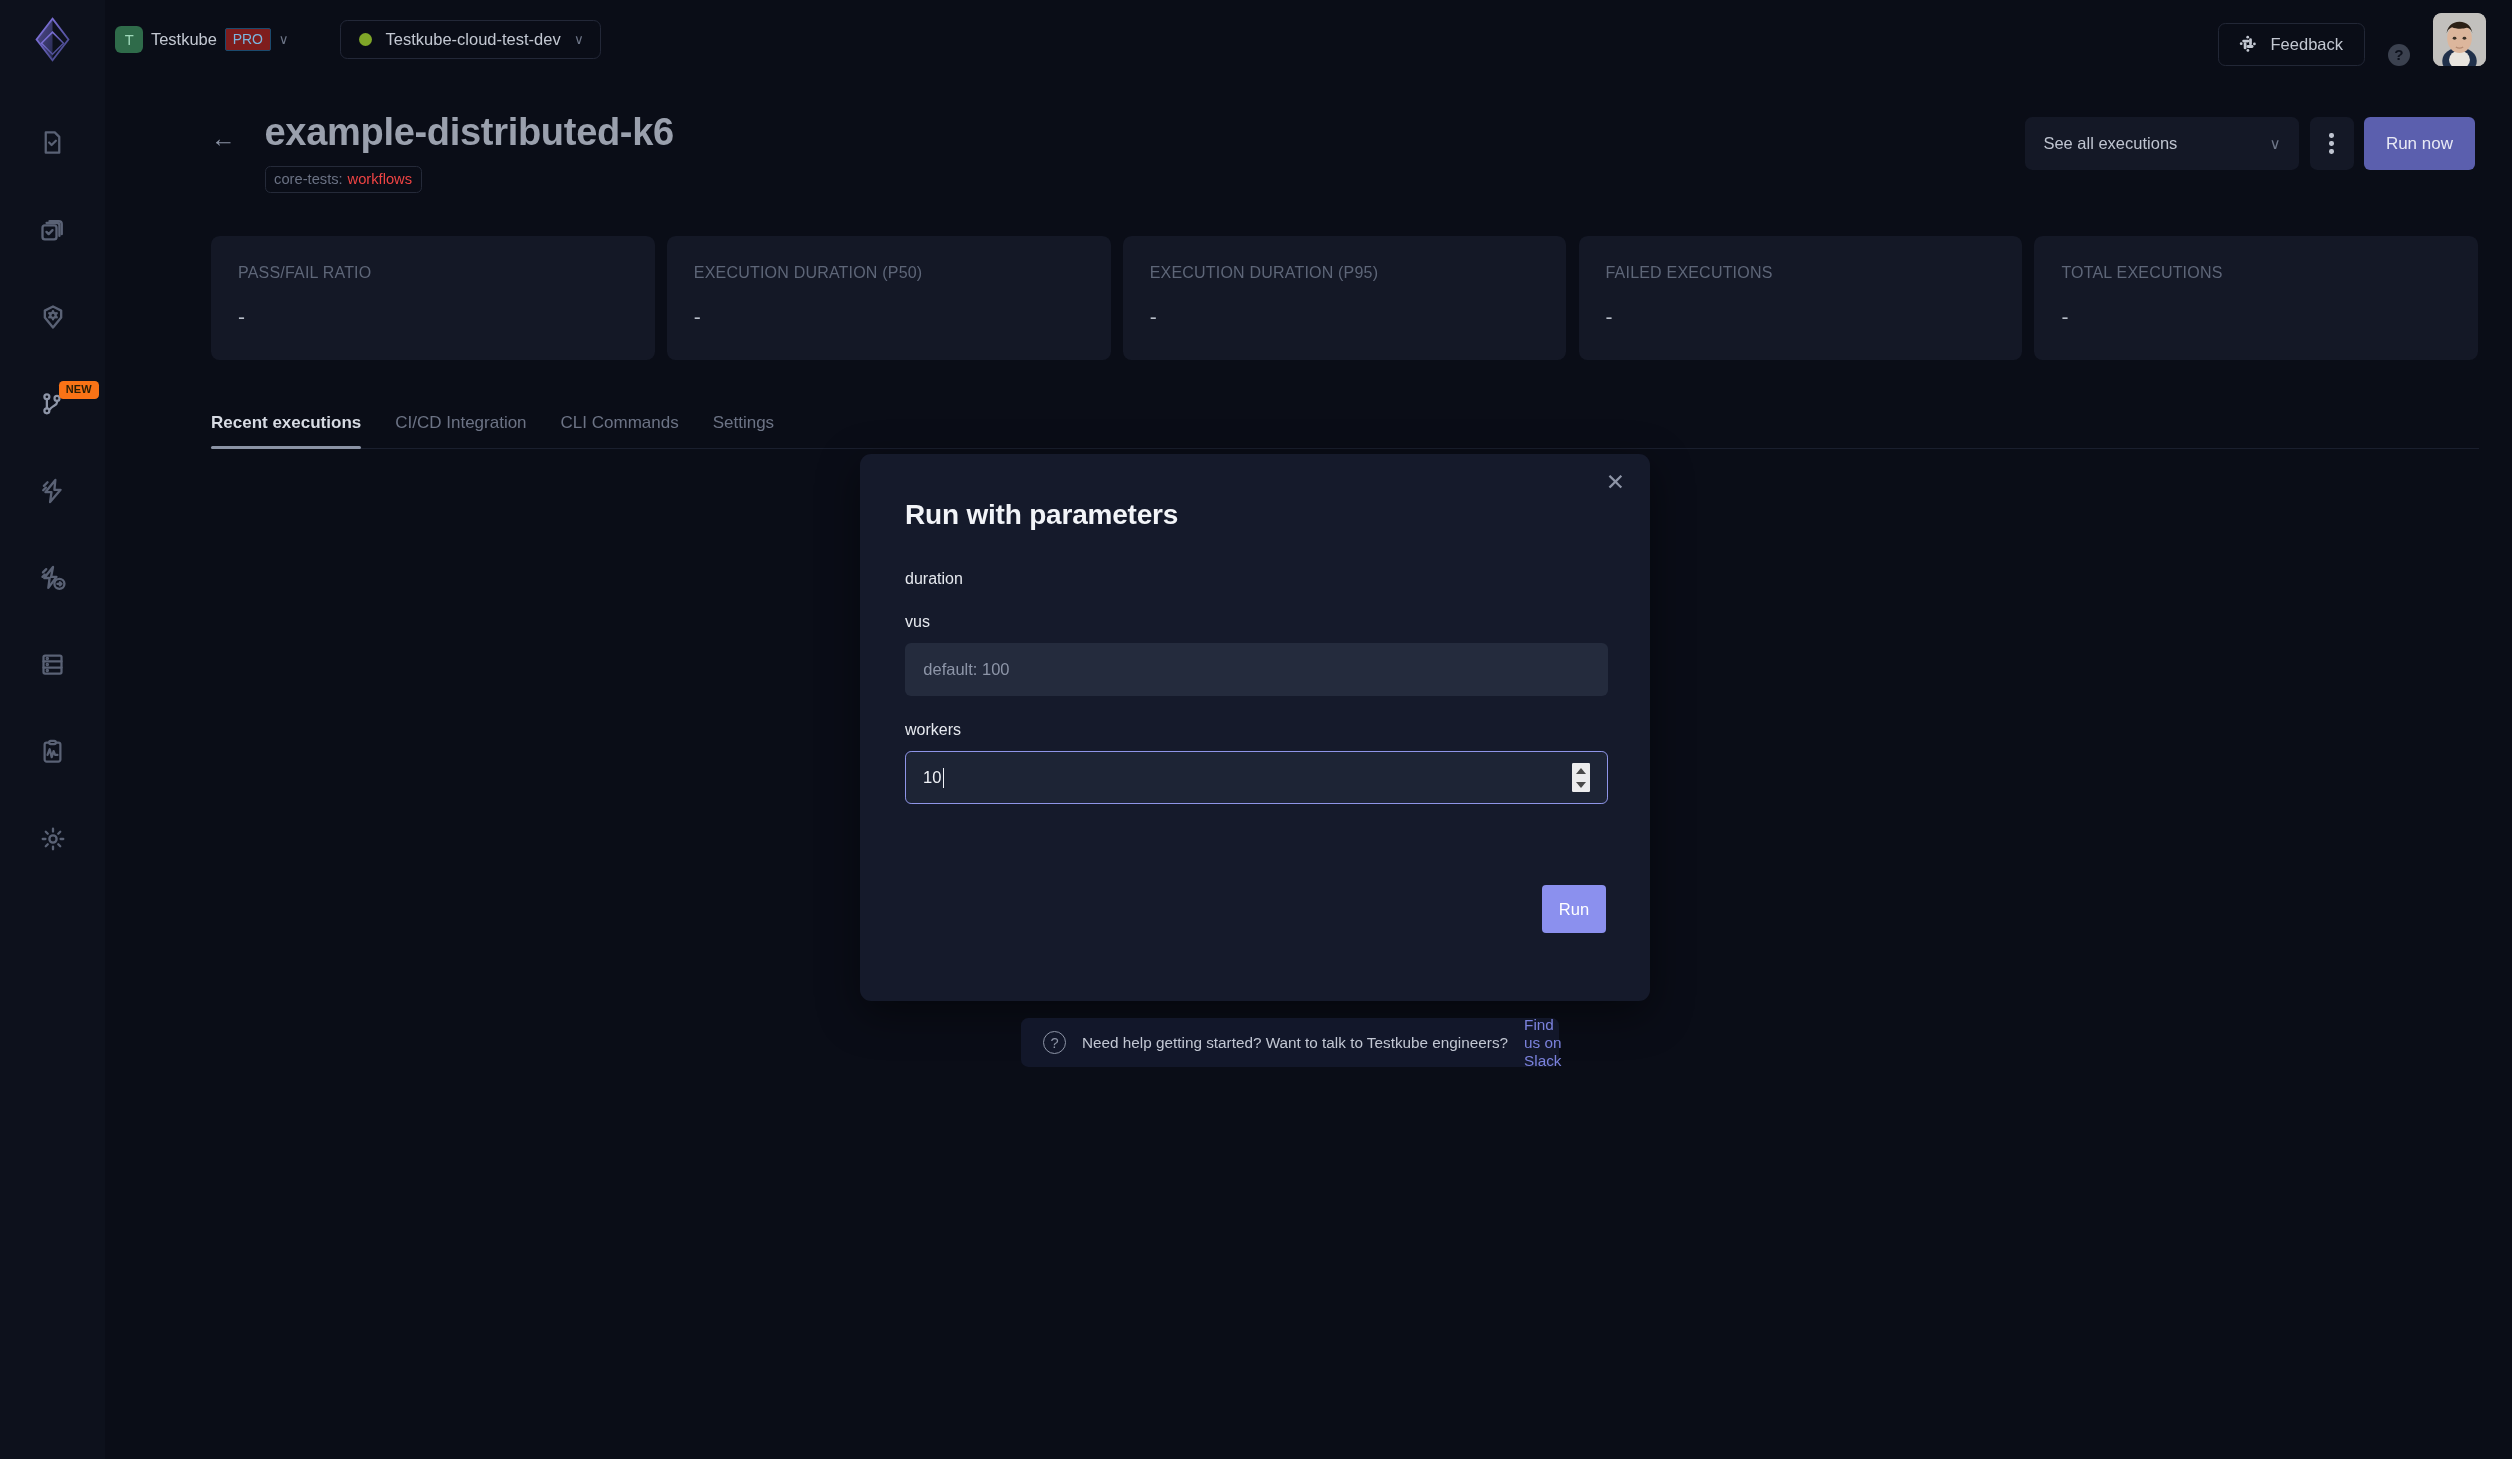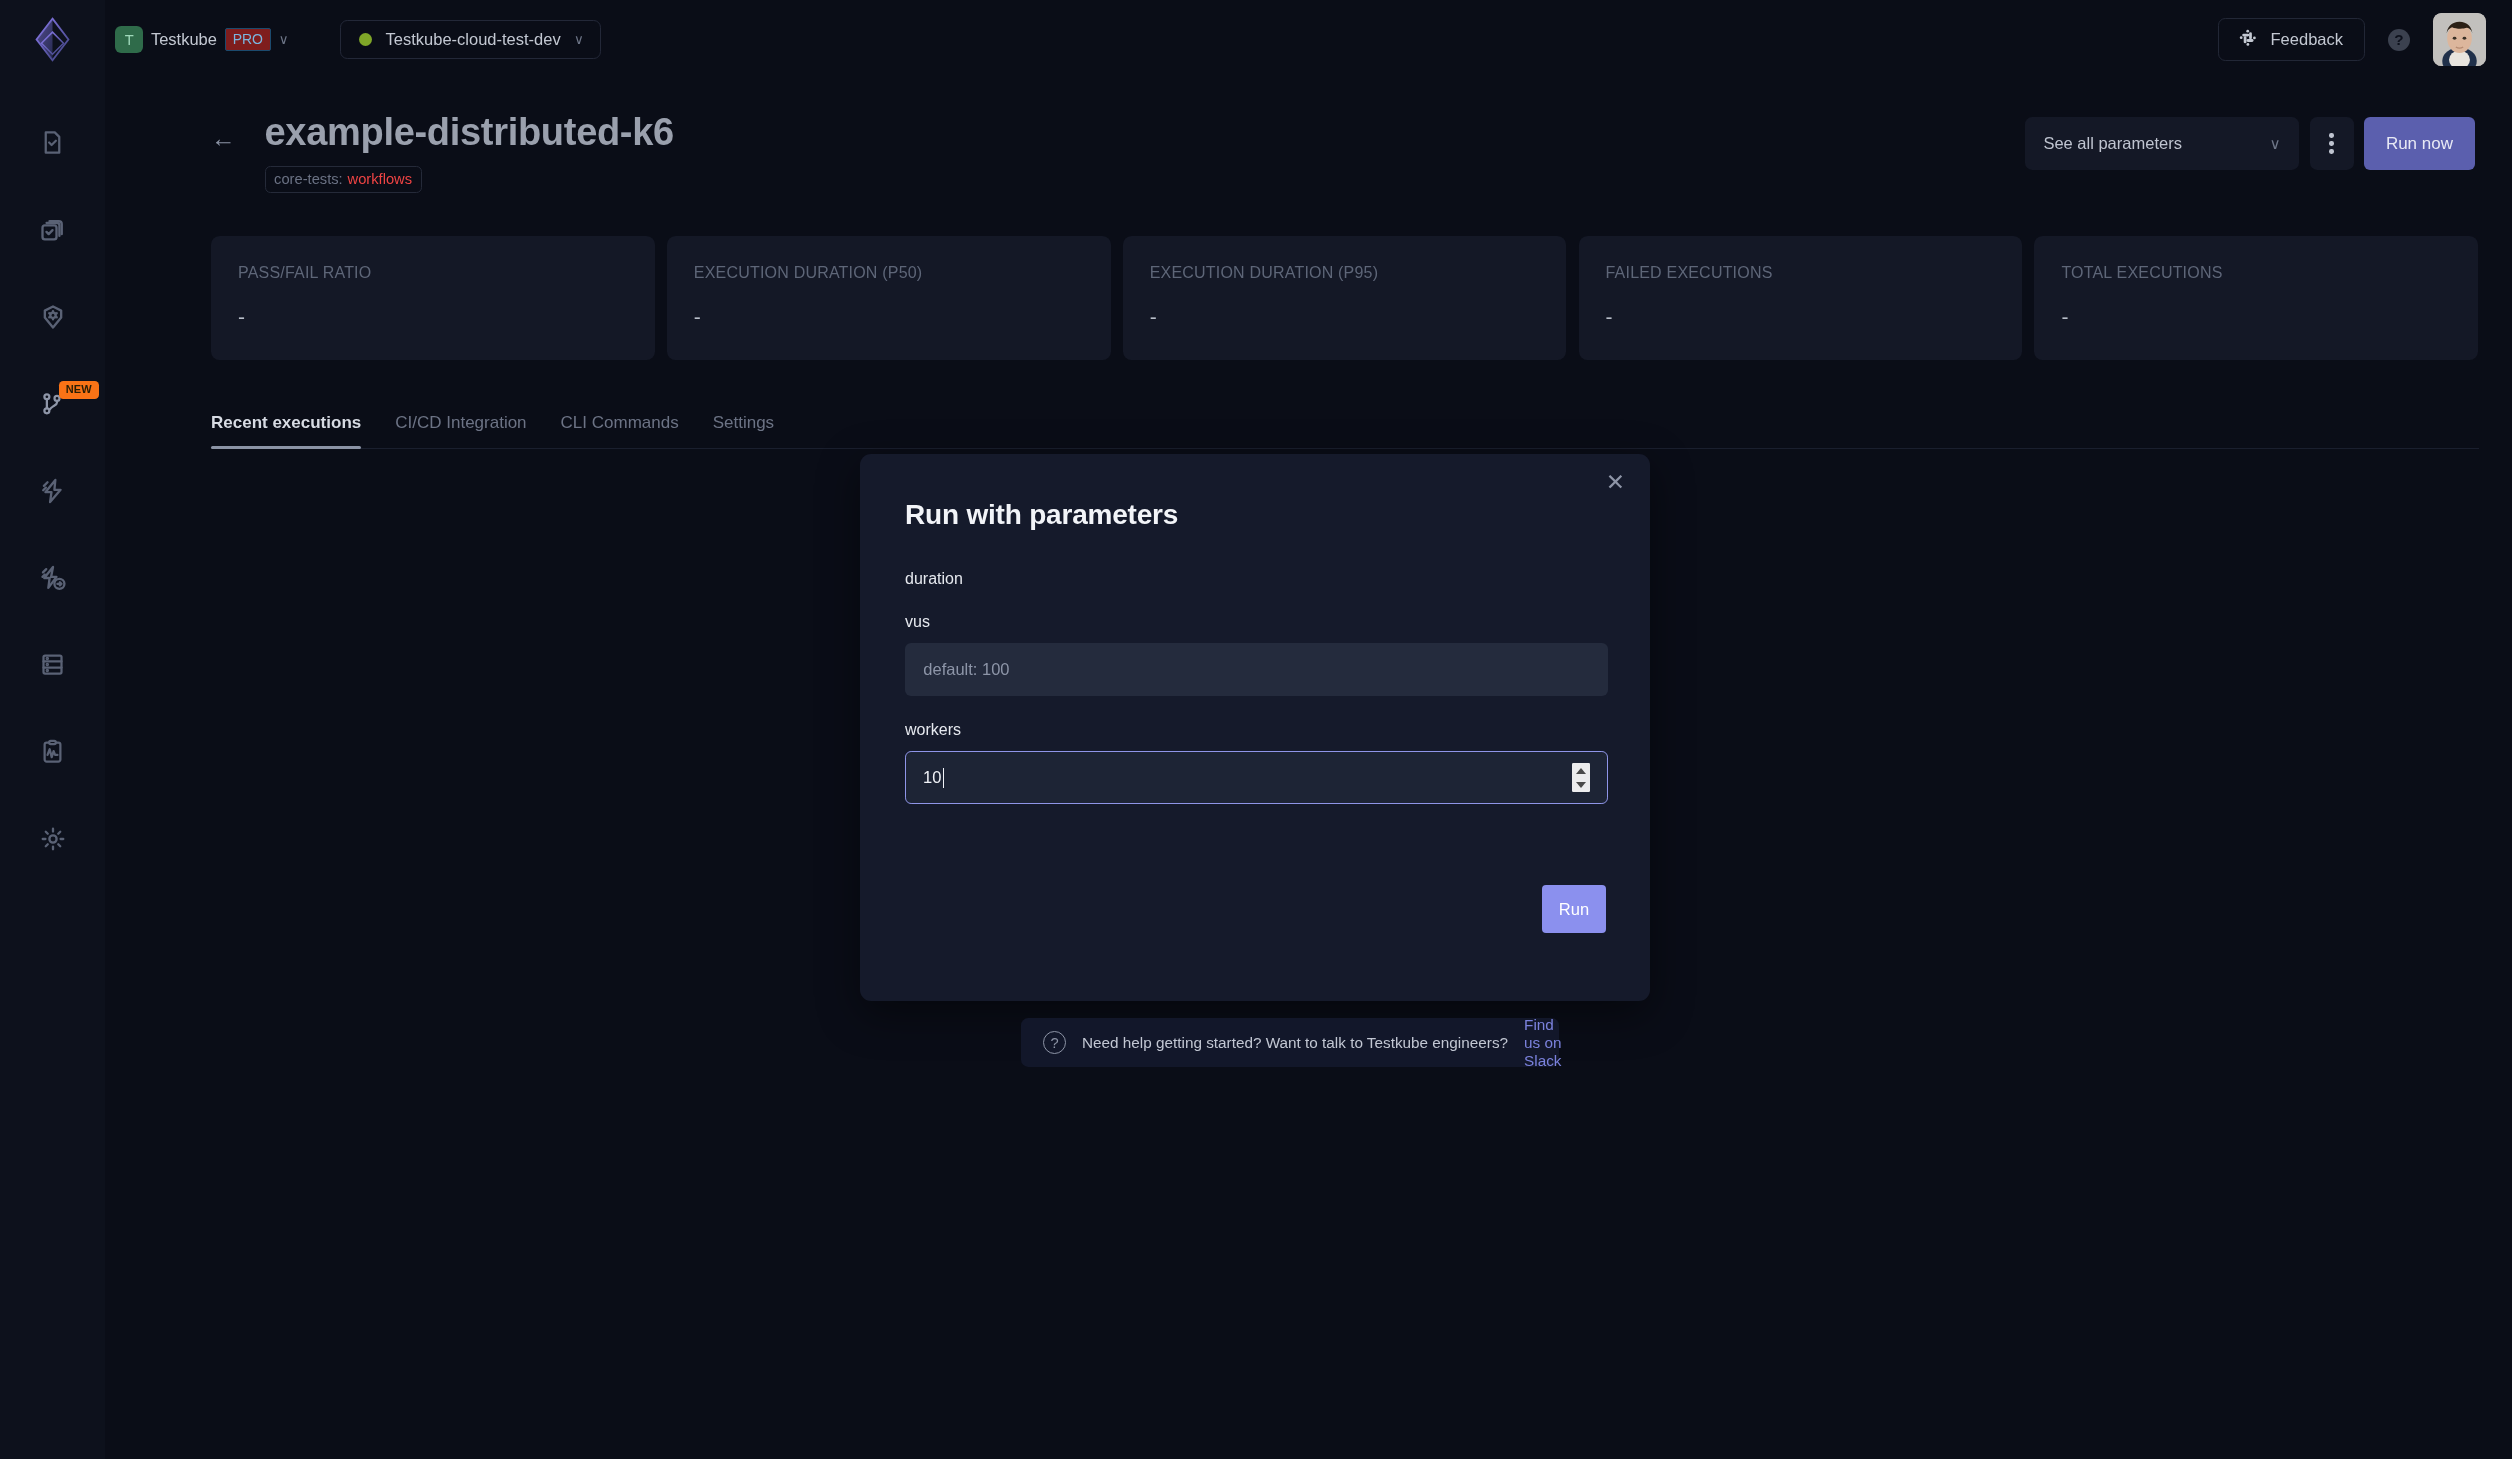--- a/index.html
+++ b/index.html
@@ -70,21 +70,21 @@
     margin-left: 52px;
     display: flex; align-items: center; gap: 13.4px;
     border: 0.6px solid #232838; border-radius: 7.3px;
     padding: 8.6px 16px 9.2px 17.7px;
     cursor: pointer;
   }
   .dot { width: 13px; height: 13px; border-radius: 50%; background: #7fa628; flex:none;}
   #project-select .pname { color: #c3c8d2; font-size: 16.5px; white-space:nowrap; }
   #topbar-right {
     margin-left: auto; margin-right: 26px;
-    display: flex; align-items: center; gap: 23px;
+    display: flex; align-items: flex-end; gap: 23px;
   }
   #feedback-btn {
     display:flex; align-items:center; gap: 13.4px;
     border: 0.6px solid #222736; border-radius: 7.3px;
     padding: 9.2px 21px 9.8px 18.3px; cursor: pointer;
   }
   #feedback-btn .lbl { color: #c3c8d2; font-size: 16.5px; }
   #help-circle {
     width: 22px; height: 22px; border-radius: 50%;
     background: #3b414f; color: #0d111c;
@@ -452,21 +452,21 @@
     <div id="title-block">
       <div id="page-title">example-distributed-k6</div>
       <div id="label-chip">
         <span class="k">core-tests:</span>
         <span class="v">workflows</span>
       </div>
     </div>
 
     <div id="head-actions">
       <div id="exec-select">
-        <span class="lbl">See all parameters</span>
+        <span class="lbl">See all executions</span>
         <span class="chev">∨</span>
       </div>
       <div id="kebab-btn">
         <i></i>
         <i></i>
         <i></i>
       </div>
       <div id="run-now-btn">Run now</div>
     </div>
   </div>

